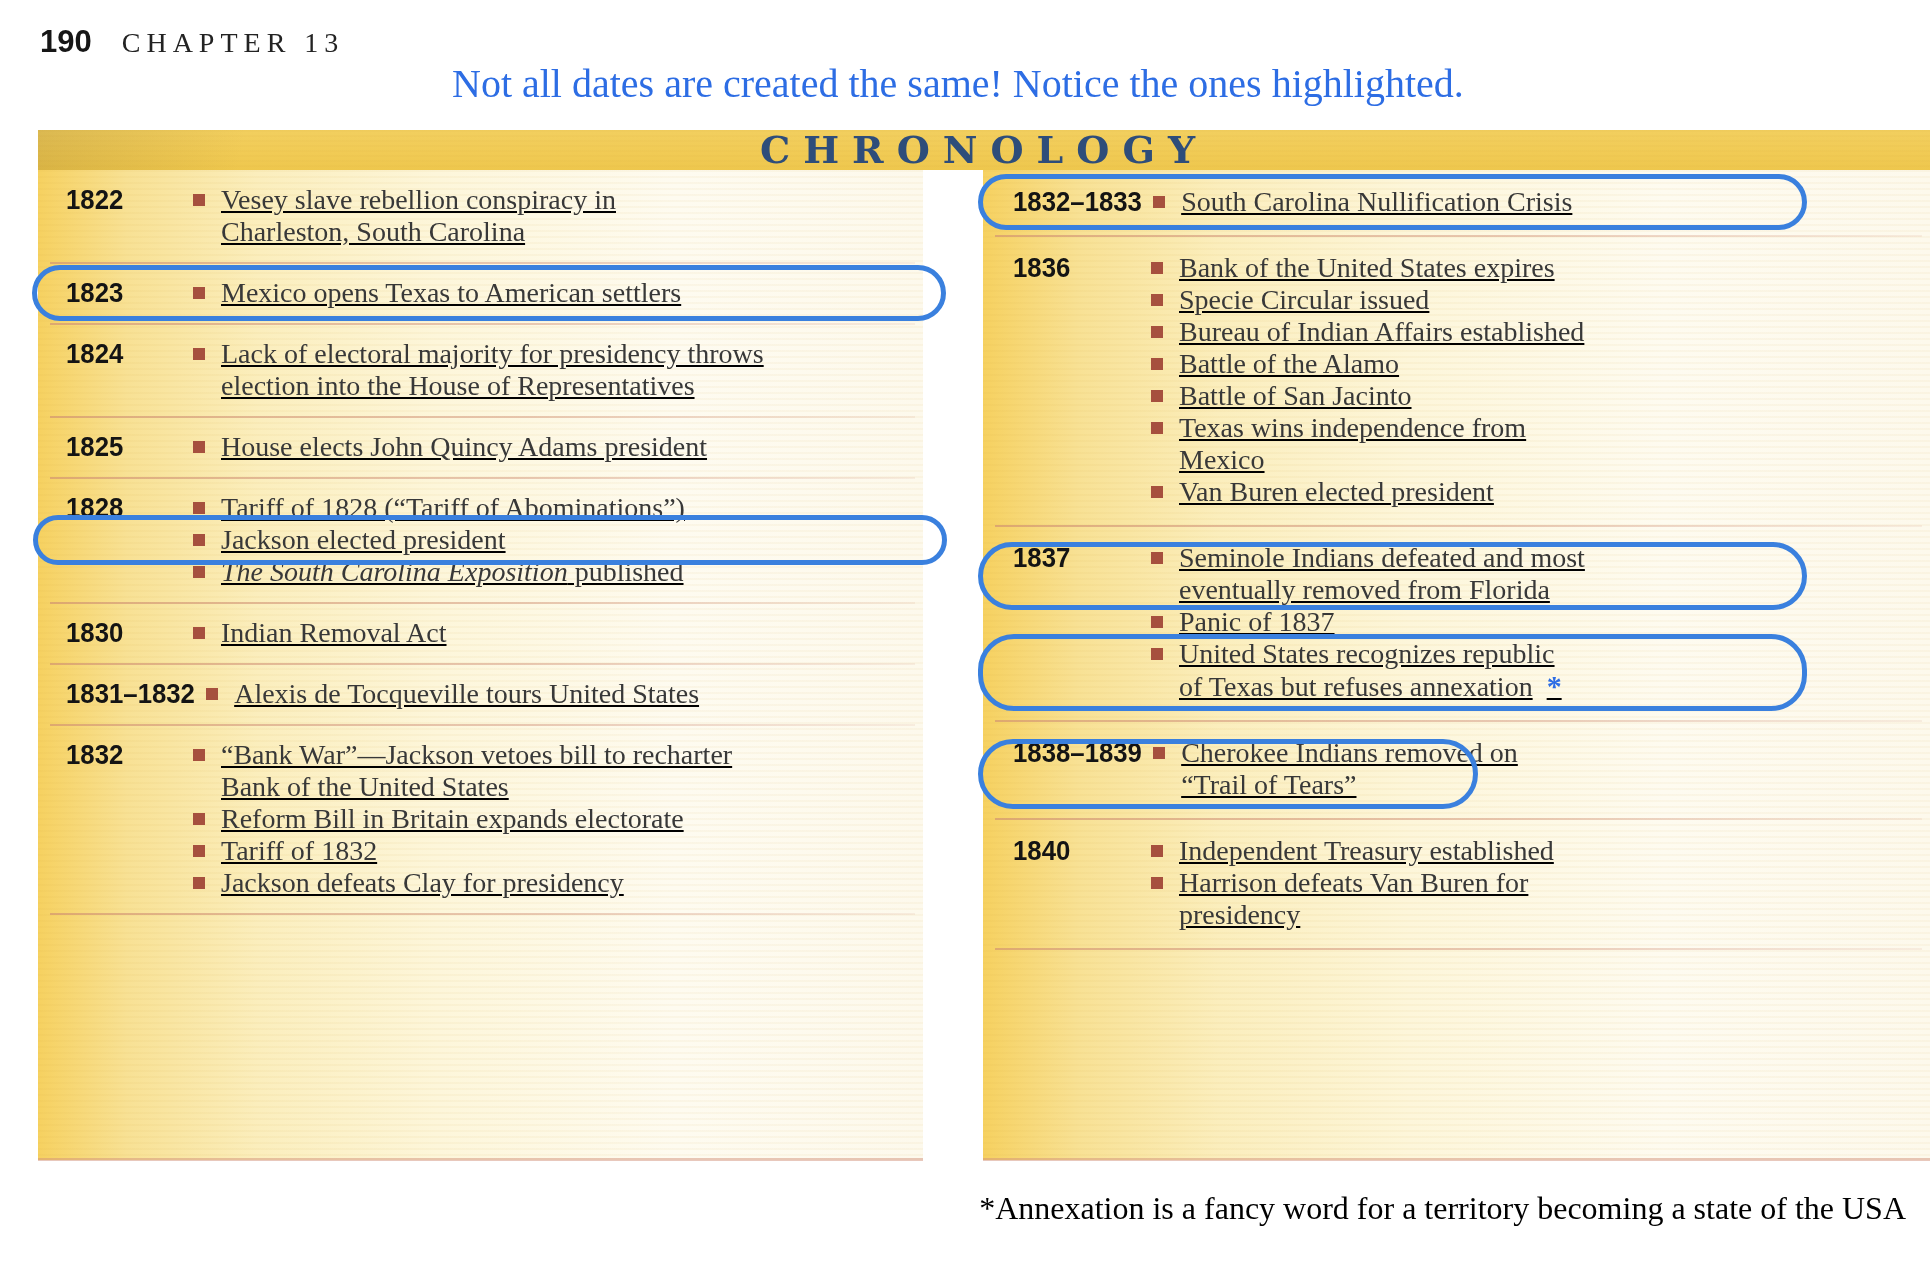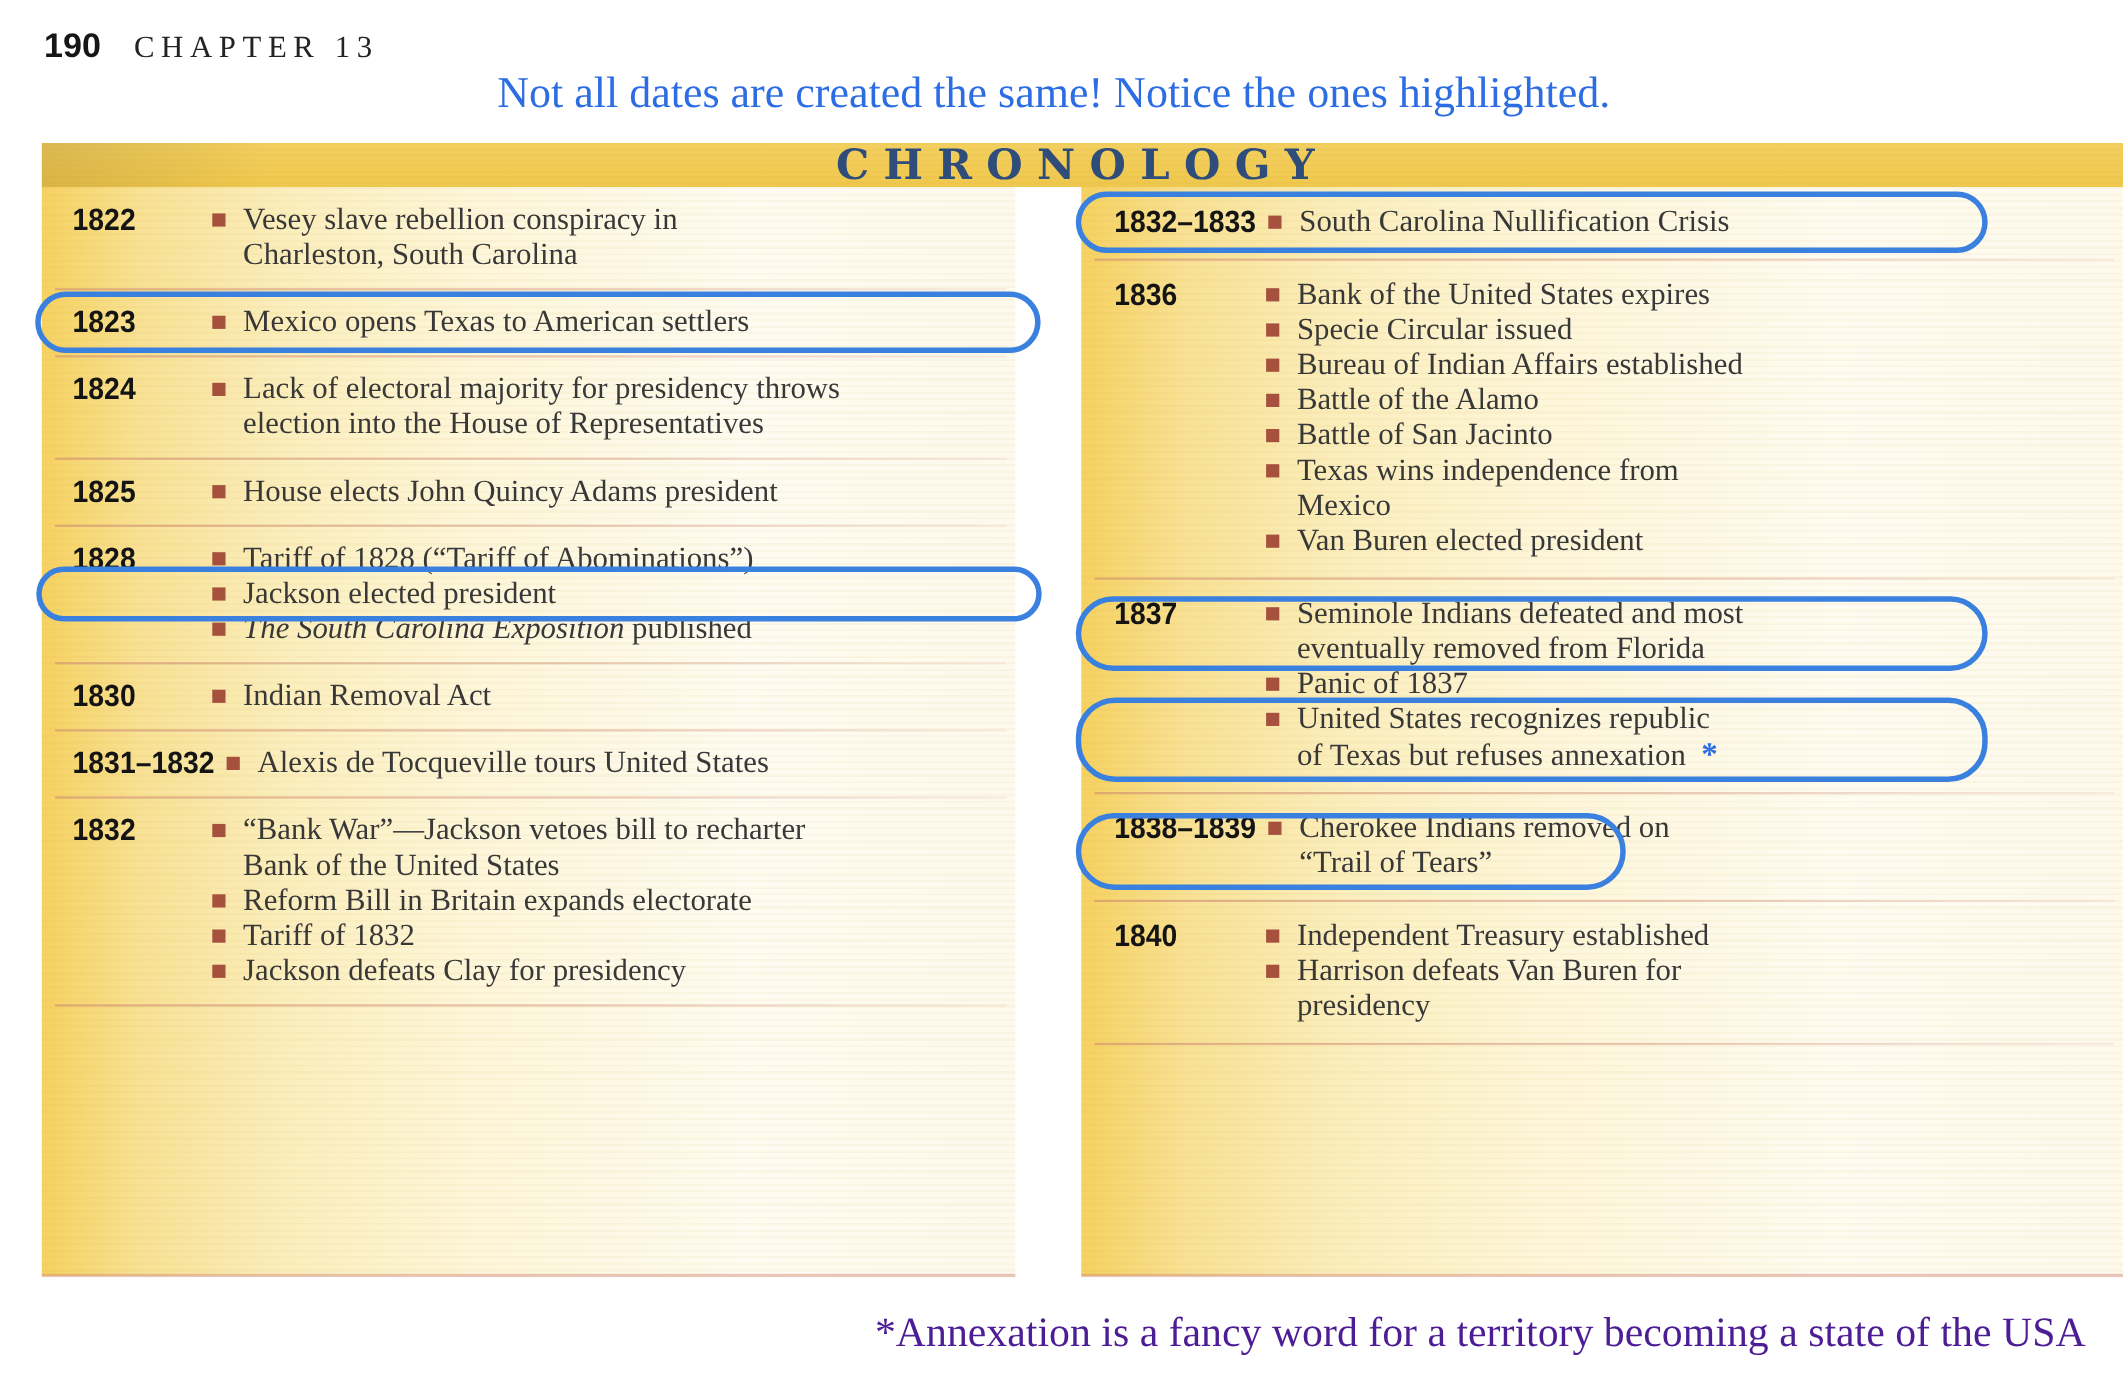--- a/index.html
+++ b/index.html
@@ -6,21 +6,21 @@
   body{
     width:1932px;height:1264px;position:relative;background:#ffffff;
     font-family:"Liberation Serif", serif;overflow:hidden;
   }
   
   .page-head{position:absolute;top:24px;left:40px;display:flex;align-items:baseline;gap:30px;}
   .page-num{font-family:"Liberation Sans",sans-serif;font-weight:700;font-size:31px;color:#161616;}
   .chapter{font-size:28px;letter-spacing:6px;color:#232323;text-align:right;}
   
   .top-note{position:absolute;top:60px;left:452px;font-size:40px;color:#2d6de4;}
-  .bottom-note{position:absolute;top:1190px;right:36px;font-size:38px;color:#4c1d95;}
+  .bottom-note{position:absolute;top:1190px;right:26px;font-size:32px;color:#000000;}
   
   .band{
     position:absolute;left:38px;top:130px;width:1892px;height:40px;
     background:
       repeating-linear-gradient(180deg, rgba(210,165,60,.07) 0 2px, rgba(255,255,255,0) 2px 5px),
       linear-gradient(180deg,#f2cf5f 0%,#f1cb55 55%,#eec74d 100%);
     display:flex;align-items:center;justify-content:center;
   }
   .band::before{
     content:'';position:absolute;left:0;top:0;width:340px;height:100%;
@@ -46,21 +46,21 @@
   .tl-group::after{
     content:'';position:absolute;left:12px;right:8px;bottom:-1px;height:2px;
     background:linear-gradient(90deg, rgba(206,140,115,.6), rgba(206,140,115,.45) 55%, rgba(206,140,115,.12));
   }
   .year-cell{flex:0 0 155px;padding-left:28px;box-sizing:border-box;}
   .panel-right .year-cell{flex:0 0 168px;padding-left:30px;}
   .year-label{
     font-family:"Liberation Sans",sans-serif;font-weight:700;font-size:28px;line-height:32px;
     color:#141414;display:inline-block;transform:scaleX(.92);transform-origin:0 50%;white-space:nowrap;
   }
-  .events{list-style:none;margin:0;padding:0;flex:1;}
+  .events{list-style:none;margin:0;padding:0;flex:1;text-decoration:underline;}
   .event{position:relative;display:flex;align-items:flex-start;}
   .bullet{flex:0 0 auto;width:12px;height:12px;background:#a6503e;margin:10px 16px 0 0;}
   .etext{font-size:28px;line-height:32px;color:#383838;white-space:pre-line;}
   .etext i{font-style:italic;}
   .blue-star{color:#2d6de4;font-weight:700;font-size:30px;margin-left:14px;}
   
   .hl{
     position:absolute;border:5px solid #3a80de;border-radius:36px;
     box-sizing:border-box;pointer-events:none;z-index:2;background:transparent;
   }

